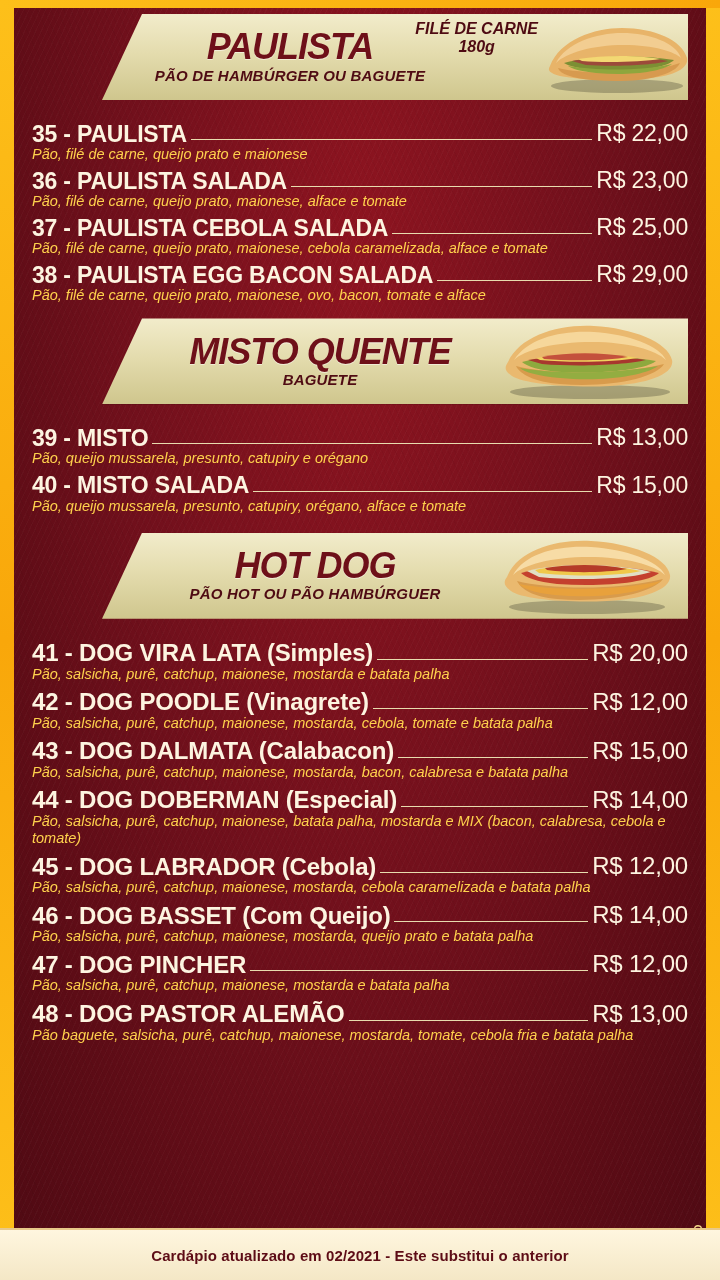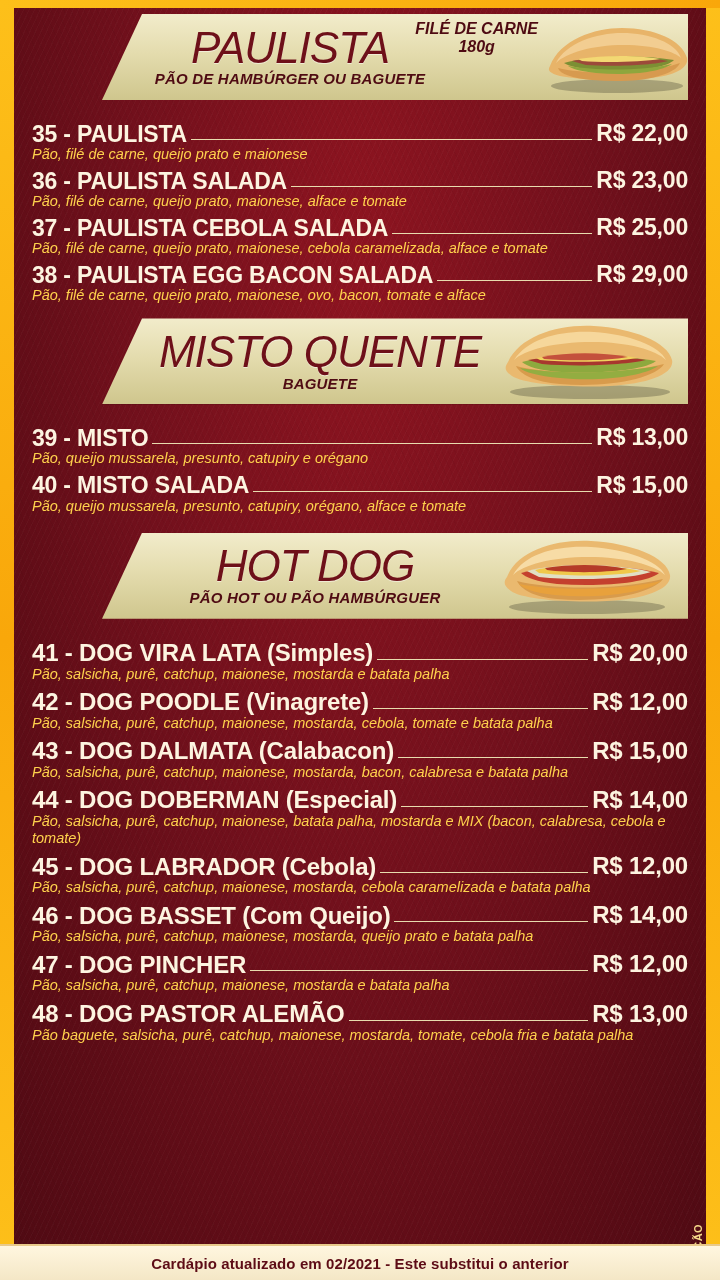--- a/index.html
+++ b/index.html
@@ -48,21 +48,21 @@
     position: absolute;
     left: 0; right: 0; top: 0;
     height: 8px;
     background: linear-gradient(90deg, #fdc01a, #f9a70a);
     z-index: 41;
   }
 
   .footer-bar {
     position: absolute;
     left: 0; right: 0; bottom: 0;
-    height: 36px;
+    height: 52px;
     background: linear-gradient(180deg, #fff6df 0%, #f4e7c6 100%);
     display: flex;
     align-items: center;
     justify-content: center;
     z-index: 45;
     border-top: 2px solid #e8c98a;
   }
   .footer-bar span {
     font-family: "Liberation Sans", sans-serif;
     font-weight: bold;
@@ -122,23 +122,23 @@
     top: 0;
     height: 100%;
     display: flex;
     flex-direction: column;
     align-items: center;
     justify-content: center;
     padding-left: 40px;
   }
   .banner h2 {
     font-family: "Liberation Sans", sans-serif;
-    font-weight: normal;
+    font-weight: bold;
     font-style: italic;
-    font-size: 44px;
+    font-size: 36px;
     line-height: 0.95;
     color: #6e1019;
     letter-spacing: -1px;
     text-shadow: 0 1px 0 rgba(255,255,255,.5);
   }
   .banner .sub {
     font-family: "Liberation Sans", sans-serif;
     font-style: italic;
     font-weight: bold;
     font-size: 15px;
@@ -189,21 +189,21 @@
     line-height: 1.15;
   }
   .dots {
     flex: 1;
     border-bottom: 1.5px solid #e8dcae;
     margin: 0 4px 7px 4px;
     min-width: 20px;
   }
   .item-price {
     font-family: "Liberation Sans", sans-serif;
-    font-weight: bold;
+    font-weight: normal;
     font-size: 23px;
     color: #fdf4e0;
     letter-spacing: -.2px;
   }
   .item-desc {
     font-family: "Liberation Sans", sans-serif;
     font-style: italic;
     font-size: 14.5px;
     color: #ffd24d;
     line-height: 1.18;

